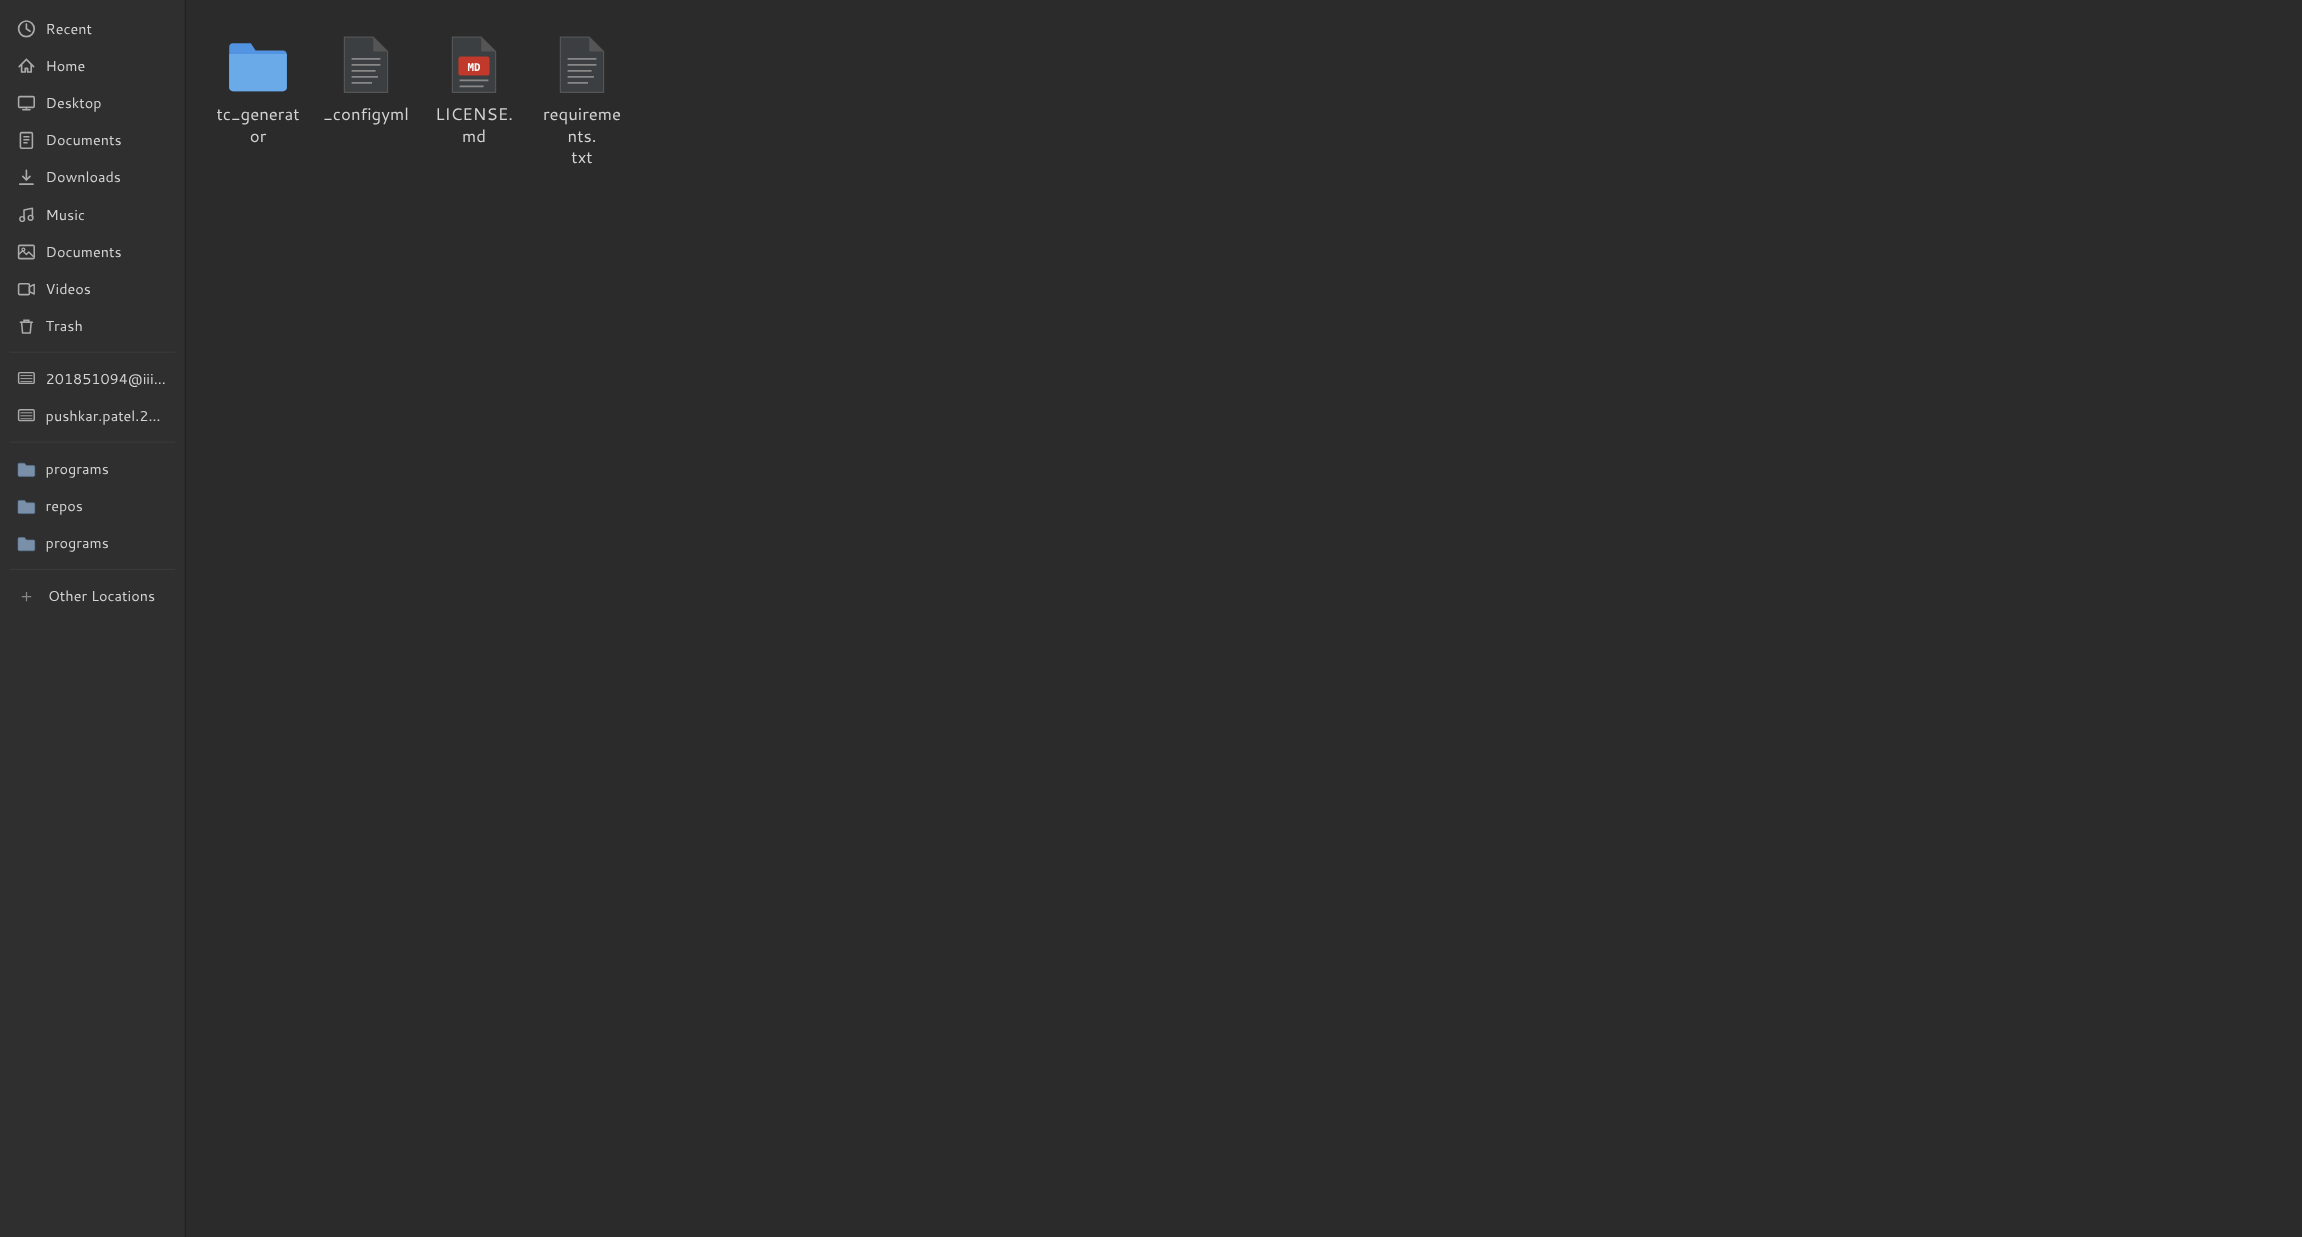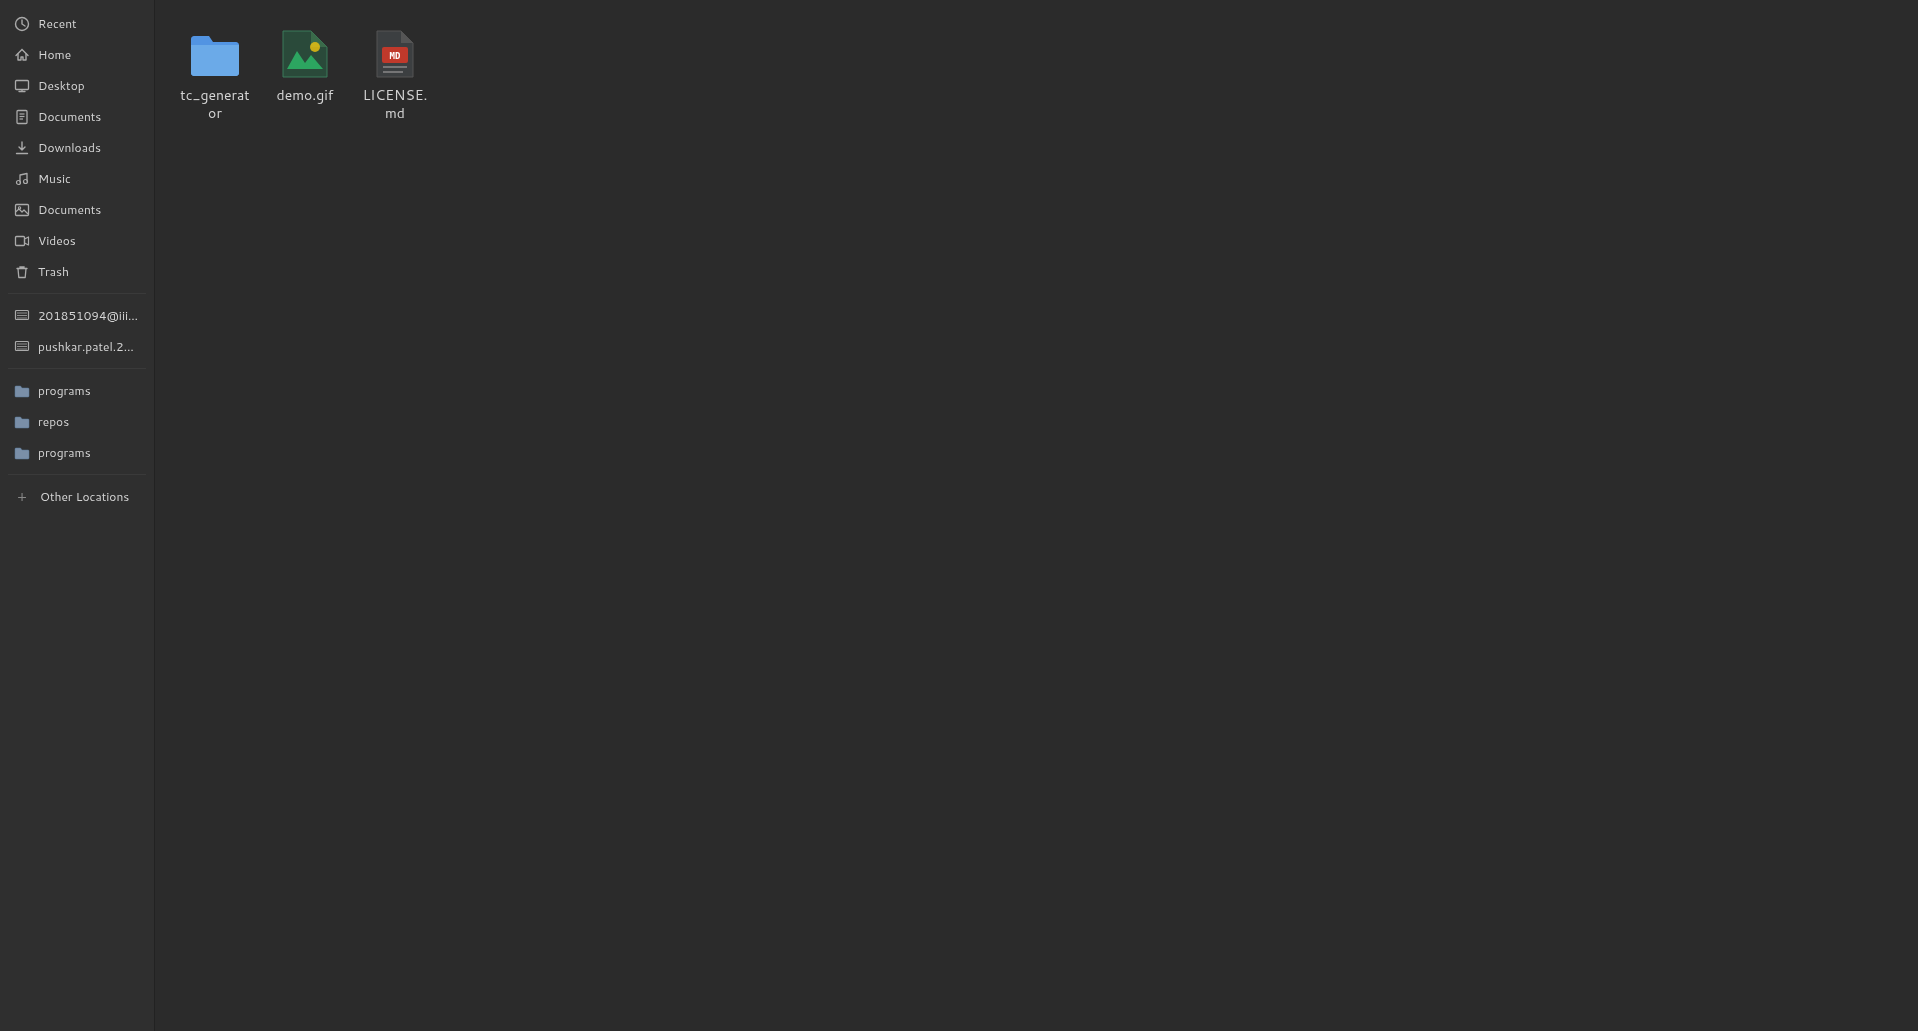--- a/index.html
+++ b/index.html
@@ -274,45 +274,60 @@
   <div class="file-item">
     <div class="file-icon">
       <svg width="52" height="46" viewBox="0 0 52 46" fill="none">
         <path d="M2 8C2 6.34315 3.34315 5 5 5H20L24 11H47C48.6569 11 50 12.3431 50 14V42C50 43.6569 48.6569 45 47 45H5C3.34315 45 2 43.6569 2 42V8Z" fill="#5294e2"></path>
         <path d="M2 14H50V42C50 43.6569 48.6569 45 47 45H5C3.34315 45 2 43.6569 2 42V14Z" fill="#6baae8"></path>
       </svg>
     </div>
     <span class="file-name">tc_generator</span>
   </div>
 
-
-  <div class="file-item">
-    <div class="file-icon">
-      <svg width="48" height="50" viewBox="0 0 48 50" fill="none">
-        <path d="M2 2H30L46 18V48H2V2Z" fill="#2a4a3a" stroke="#3a7a5a" stroke-width="1"></path>
-        <path d="M30 2L46 18H30V2Z" fill="#3a6a4a"></path>
-
-        <path d="M6 40L16 22L24 34L30 26L42 40Z" fill="#2ecc71" opacity="0.7"></path>
-
-        <circle cx="34" cy="18" r="5" fill="#f1c40f" opacity="0.8"></circle>
-      </svg>
-    </div>
-    <span class="file-name">demo.gif</span>
-  </div>
-
-
   <div class="file-item">
     <div class="file-icon">
       <svg width="40" height="50" viewBox="0 0 40 50" fill="none">
         <path d="M2 2H26L38 14V48H2V2Z" fill="#3c3f41" stroke="#555" stroke-width="1"></path>
         <path d="M26 2L38 14H26V2Z" fill="#555"></path>
+        <line x1="8" y1="20" x2="32" y2="20" stroke="#888" stroke-width="1.5"></line>
+        <line x1="8" y1="25" x2="32" y2="25" stroke="#888" stroke-width="1.5"></line>
+        <line x1="8" y1="30" x2="28" y2="30" stroke="#888" stroke-width="1.5"></line>
+        <line x1="8" y1="35" x2="30" y2="35" stroke="#888" stroke-width="1.5"></line>
+        <line x1="8" y1="40" x2="25" y2="40" stroke="#888" stroke-width="1.5"></line>
+      </svg>
+    </div>
+    <span class="file-name">_configyml</span>
+  </div>
+
+
+
+  <div class="file-item">
+    <div class="file-icon">
+      <svg width="40" height="50" viewBox="0 0 40 50" fill="none">
+        <path d="M2 2H26L38 14V48H2V2Z" fill="#3c3f41" stroke="#555" stroke-width="1"></path>
+        <path d="M26 2L38 14H26V2Z" fill="#555"></path>
 
         <rect x="7" y="18" width="26" height="16" rx="2" fill="#c0392b"></rect>
         <text x="20" y="30" text-anchor="middle" fill="white" font-size="9" font-weight="bold" font-family="monospace">MD</text>
         <line x1="8" y1="38" x2="32" y2="38" stroke="#888" stroke-width="1.5"></line>
         <line x1="8" y1="43" x2="28" y2="43" stroke="#888" stroke-width="1.5"></line>
       </svg>
     </div>
     <span class="file-name">LICENSE.md</span>
   </div>
 
+  <div class="file-item">
+    <div class="file-icon">
+      <svg width="40" height="50" viewBox="0 0 40 50" fill="none">
+        <path d="M2 2H26L38 14V48H2V2Z" fill="#3c3f41" stroke="#555" stroke-width="1"></path>
+        <path d="M26 2L38 14H26V2Z" fill="#555"></path>
+        <line x1="8" y1="20" x2="32" y2="20" stroke="#888" stroke-width="1.5"></line>
+        <line x1="8" y1="25" x2="32" y2="25" stroke="#888" stroke-width="1.5"></line>
+        <line x1="8" y1="30" x2="28" y2="30" stroke="#888" stroke-width="1.5"></line>
+        <line x1="8" y1="35" x2="30" y2="35" stroke="#888" stroke-width="1.5"></line>
+        <line x1="8" y1="40" x2="25" y2="40" stroke="#888" stroke-width="1.5"></line>
+      </svg>
+    </div>
+    <span class="file-name">requirements.<br>txt</span>
+  </div>
 
 </main>
 
 </body></html>

